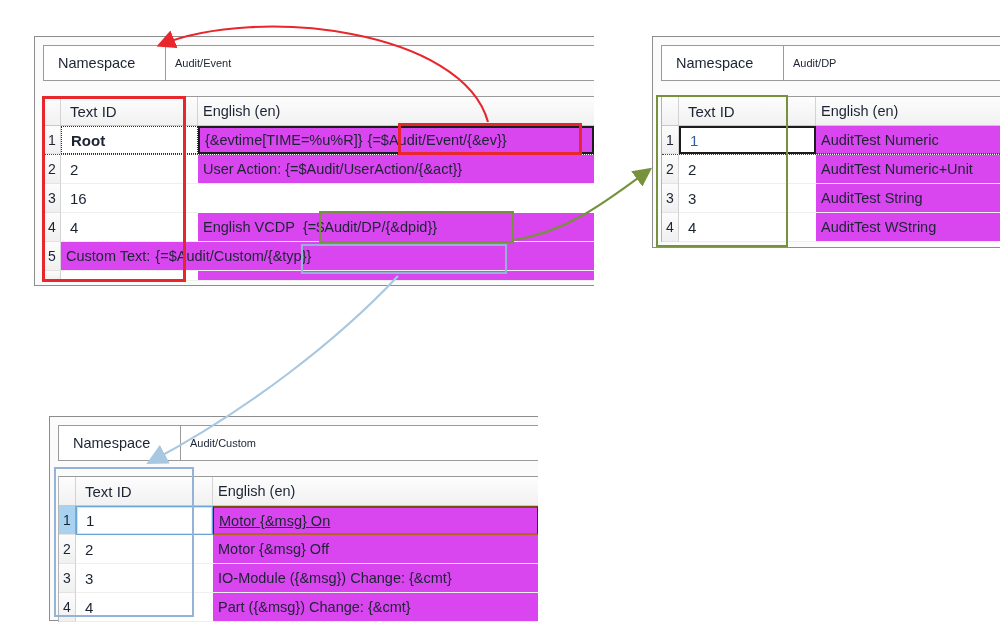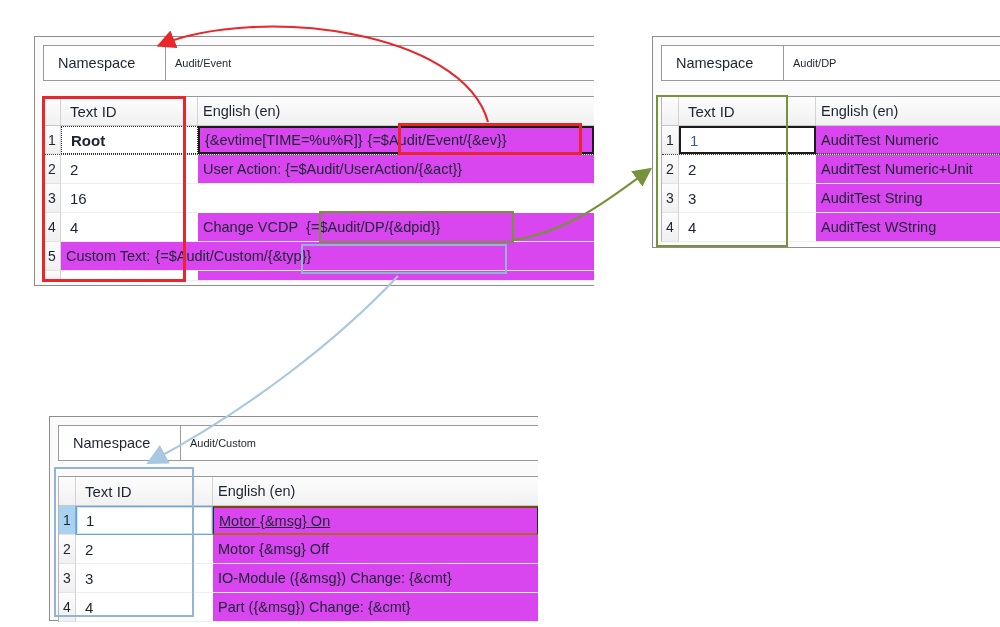--- a/index.html
+++ b/index.html
@@ -230,21 +230,21 @@
 
       <div class="grid-row">
         <div class="cell-num">3</div>
         <div class="cell-id">16</div>
       </div>
 
       <div class="grid-row">
         <div class="cell-num">4</div>
         <div class="cell-id">4</div>
         <div class="cell-en">
-          <span>Change VCDP</span>
+          <span>English VCDP</span>
           <span style="width:8px; display:inline-block;"></span>
           <span>{=$Audit/DP/{&amp;dpid}}</span>
         </div>
       </div>
 
       <div class="grid-row">
         <div class="cell-num">5</div>
         <div class="cell-en">
           <span>Custom Text:</span>
           <span style="width:5px; display:inline-block;"></span>

